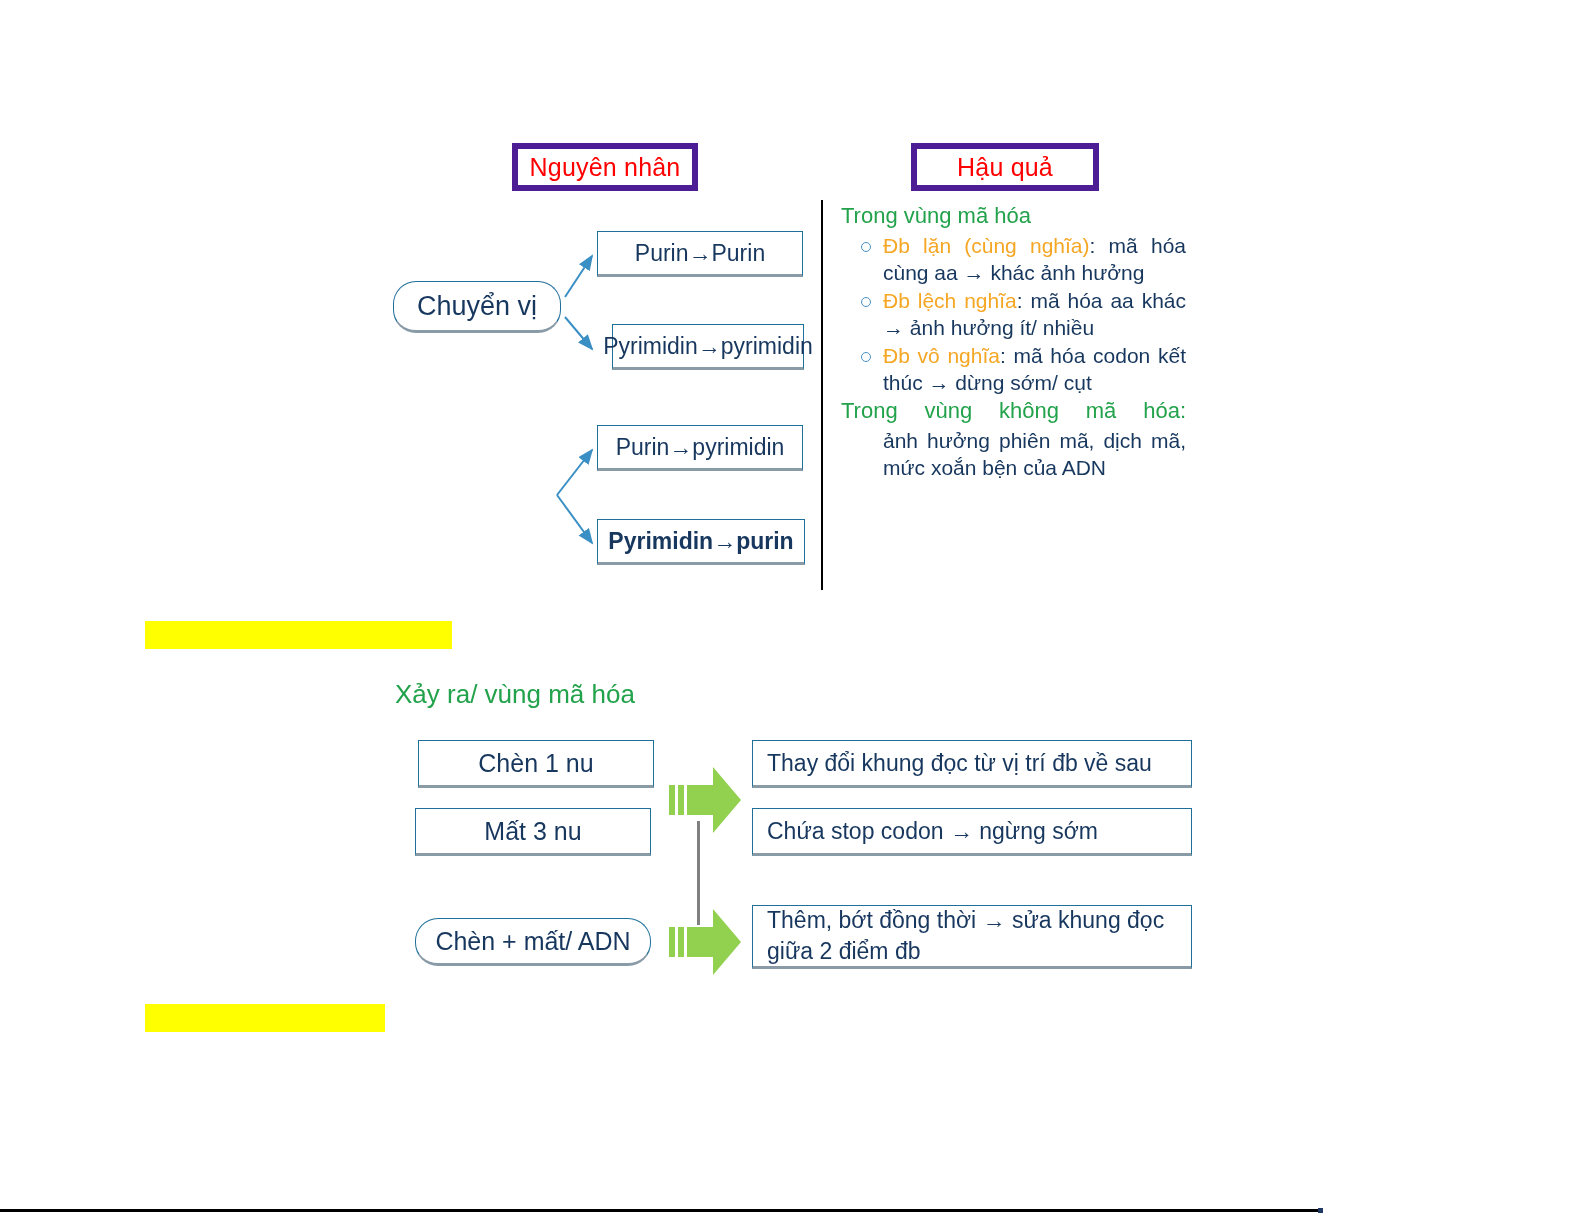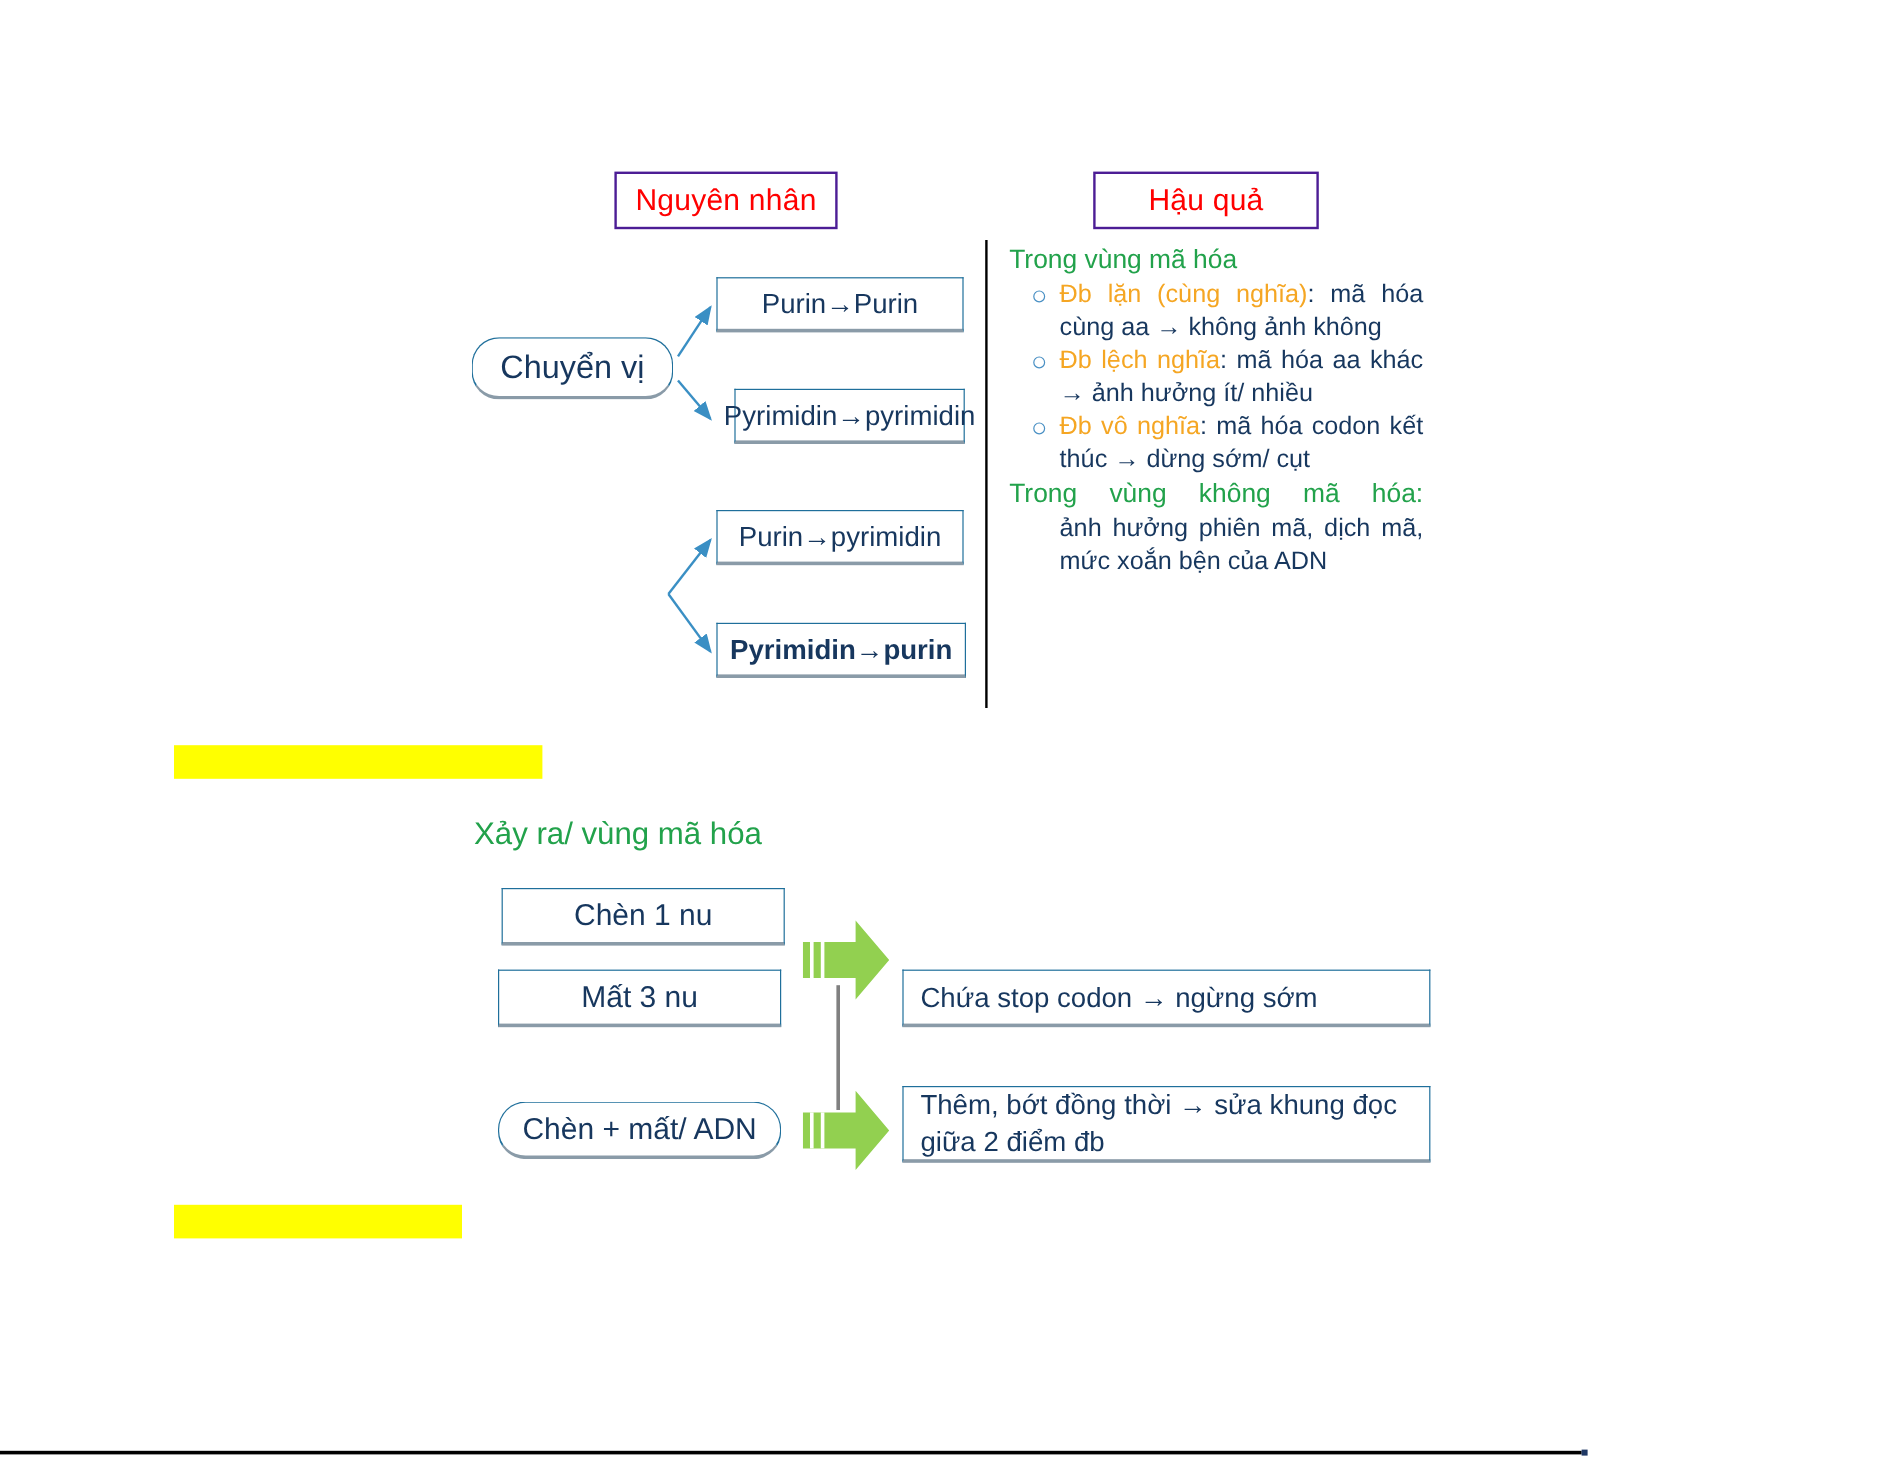--- a/index.html
+++ b/index.html
@@ -11,21 +11,21 @@
     width: 1585px; height: 1225px;
     position: relative;
     font-family: "Liberation Sans", sans-serif;
     overflow: hidden;
   }
   .canvas { position: absolute; inset: 0; }
 
   
   .title-box {
     position: absolute;
-    border: 2px solid #4c1d95;
+    border: 6px solid #4c1d95;
     background: #ffffff;
     display: flex;
     align-items: center;
     justify-content: center;
     color: #ff0000;
     font-size: 25px;
     letter-spacing: .2px;
   }
   #title-cause  { left: 512px; top: 143px; width: 186px; height: 48px; }
   #title-effect { left: 911px; top: 143px; width: 188px; height: 48px; }
@@ -212,21 +212,21 @@
     <span>Purin→pyrimidin</span>
   </div>
   <div class="bbox" id="box-py-pu">
     <span>Pyrimidin→purin</span>
   </div>
 
   <div id="effects-col">
     <div class="green-head">Trong vùng mã hóa</div>
 
     <ul class="bullets">
-      <li><span class="term">Đb lặn (cùng nghĩa)</span><span>: mã hóa cùng aa → không ảnh không</span></li>
+      <li><span class="term">Đb lặn (cùng nghĩa)</span><span>: mã hóa cùng aa → khác ảnh hưởng</span></li>
       <li><span class="term">Đb lệch nghĩa</span><span>: mã hóa aa khác → ảnh hưởng ít/ nhiều</span></li>
       <li><span class="term">Đb vô nghĩa</span><span>: mã hóa codon kết thúc → dừng sớm/ cụt</span></li>
     </ul>
 
     <div class="green-head justify">Trong vùng không mã hóa:</div>
     <div class="tail-note">ảnh hưởng phiên mã, dịch mã, mức xoắn bện của ADN</div>
   </div>
 
   <div class="hl" id="hl-1"></div>
   <div class="hl" id="hl-2"></div>
@@ -236,20 +236,23 @@
   <div class="lbox center" id="box-chen1">
     <span>Chèn 1 nu</span>
   </div>
   <div class="lbox center" id="box-mat1">
     <span>Mất 3 nu</span>
   </div>
   <div class="lbox center" id="box-chenmat">
     <span>Chèn + mất/ ADN</span>
   </div>
 
+  <div class="lbox pad" id="box-thaydoi">
+    <span>Thay đổi khung đọc từ vị trí đb về sau</span>
+  </div>
   <div class="lbox pad" id="box-chuastop">
     <span>Chứa stop codon → ngừng sớm</span>
   </div>
   <div class="lbox" id="box-them">
     <span>Thêm, bớt đồng thời → sửa khung đọc giữa 2 điểm đb</span>
   </div>
 
   <svg class="garrow" id="garrow-1" viewBox="0 0 72 74" xmlns="http://www.w3.org/2000/svg">
     <path d="M0,22 L44,22 L44,4 L72,37 L44,70 L44,52 L0,52 Z" fill="#92d050"></path>
     <rect x="6" y="22" width="3" height="30" fill="#ffffff"></rect>

